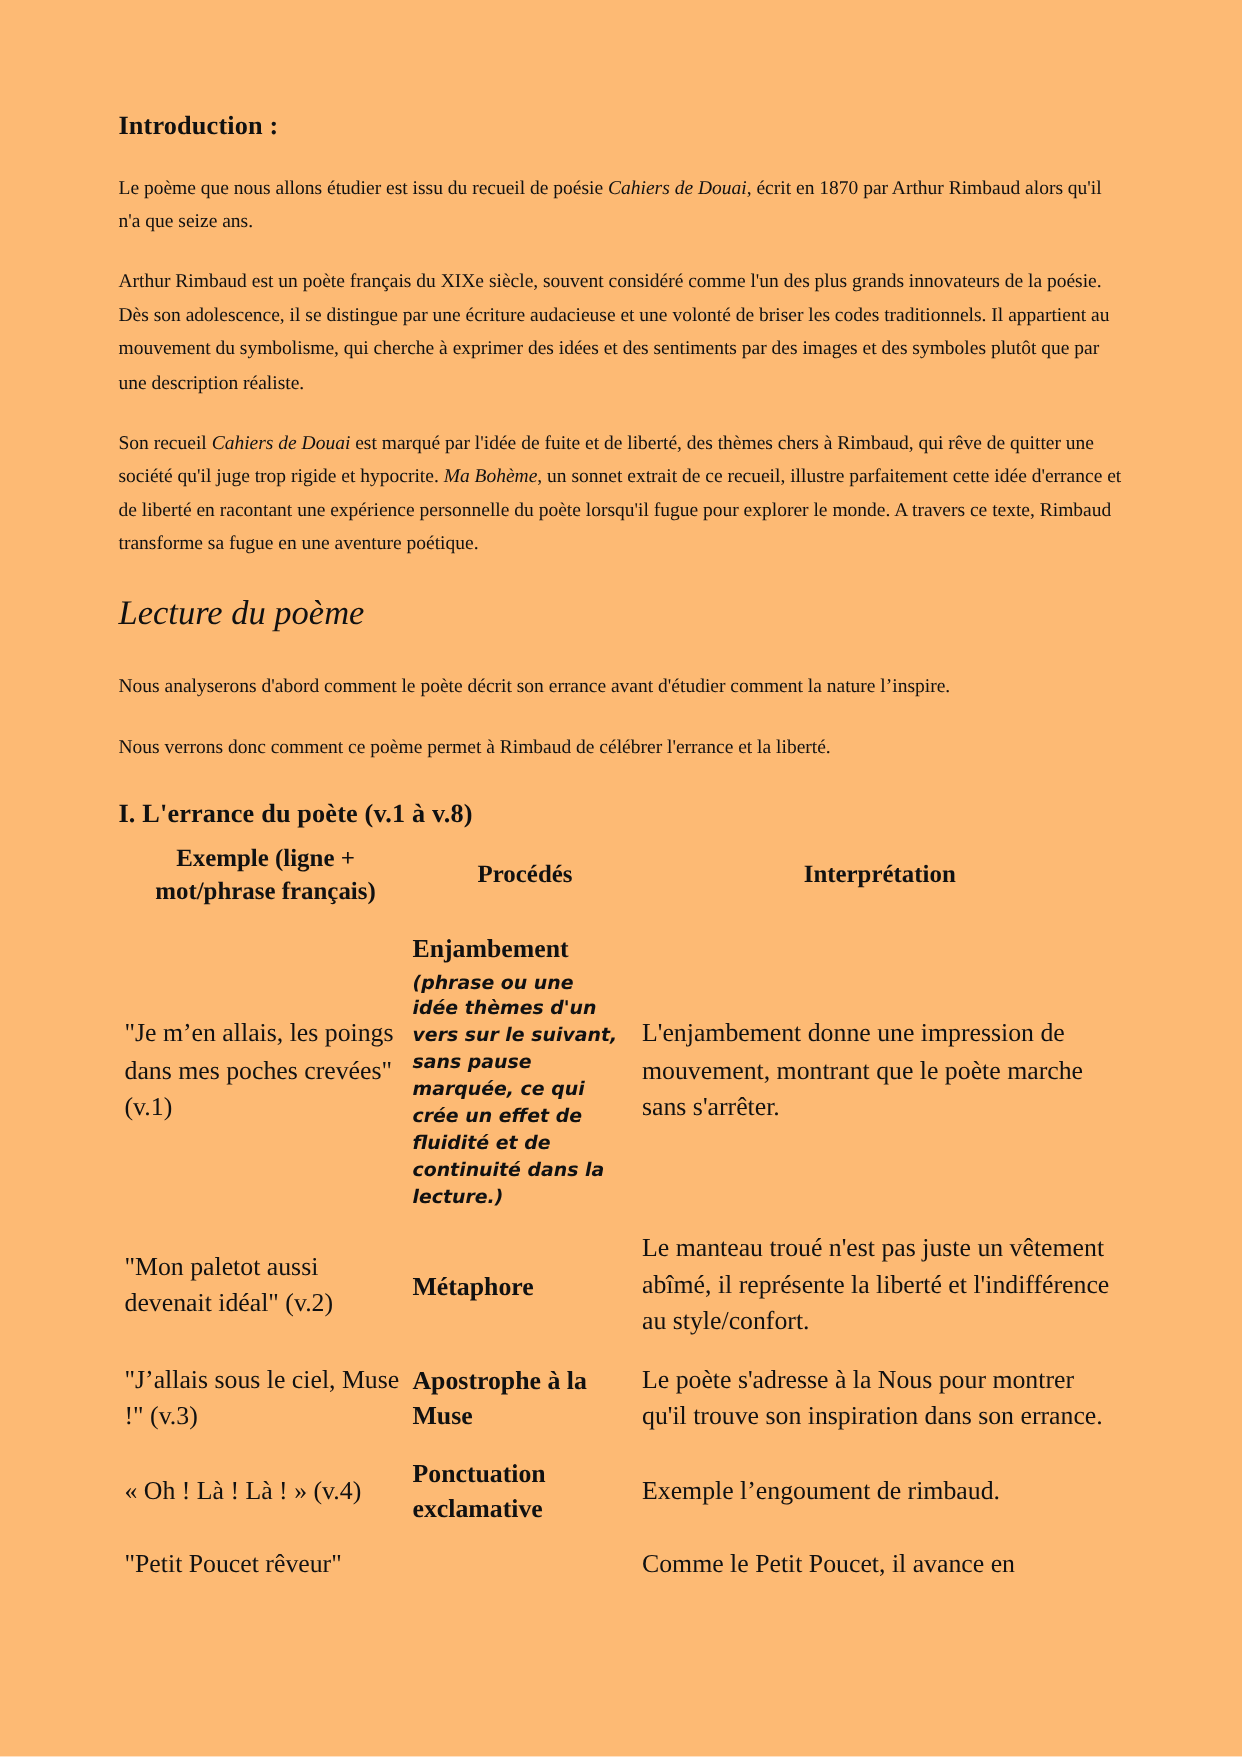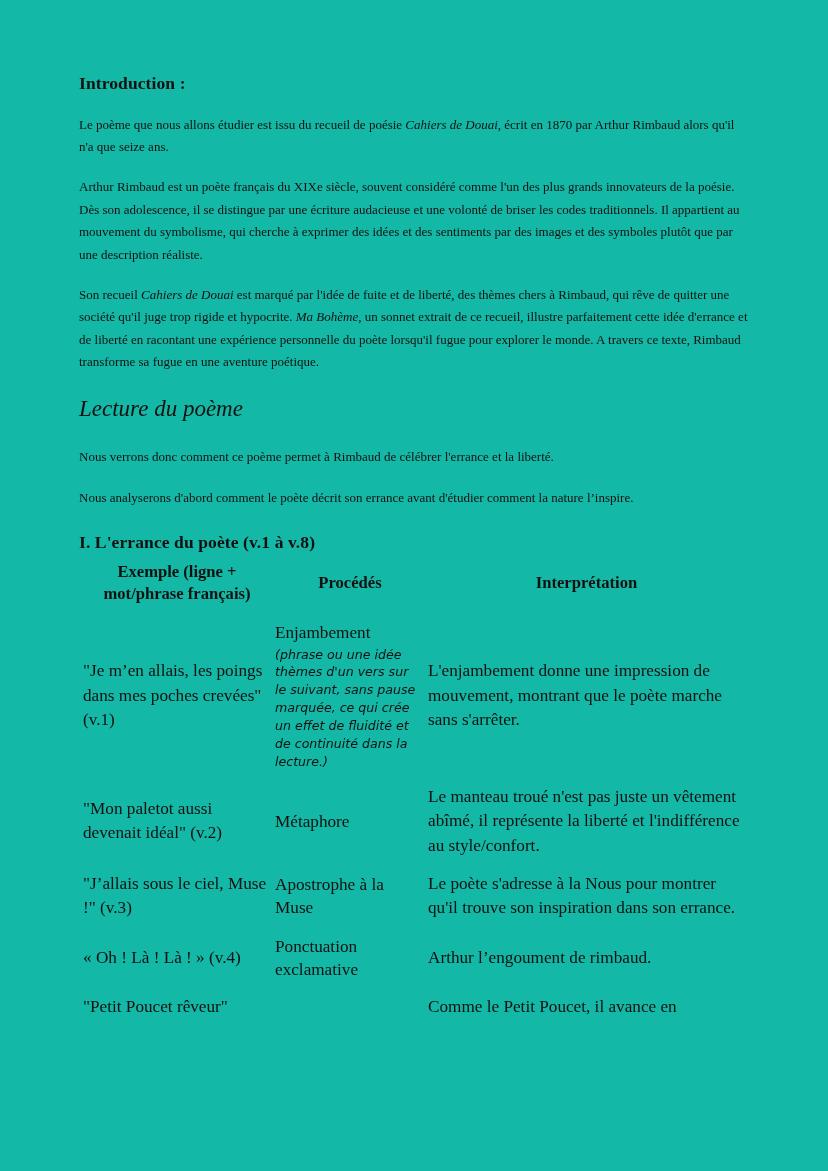--- a/index.html
+++ b/index.html
@@ -11,21 +11,21 @@
     width: 828px;
     height: 1171px;
     font-family: "Liberation Serif", "DejaVu Serif", serif;
     color: #111111;
     overflow: hidden;
   }
   .page {
     position: relative;
     width: 828px;
     height: 1171px;
-    background: #14b8a6;
+    background: #fdba74;
     box-sizing: border-box;
     padding: 72px 80px 0 79px;
   }
   .doc-body {
     width: 669px;
   }
   h2.section-heading {
     font-size: 17.5px;
     font-weight: bold;
     margin: 0 0 19px 0;
@@ -72,21 +72,21 @@
     line-height: 1.32;
   }
   table.analysis td {
     font-size: 17.2px;
     vertical-align: middle;
     padding: 7px 8px 7px 0;
     line-height: 1.42;
     text-align: left;
   }
   table.analysis td.cell-example { padding-left: 4px; }
-  table.analysis td.cell-procede { padding-left: 0px; }
+  table.analysis td.cell-procede { padding-left: 0px; font-weight: bold; }
   table.analysis td.cell-interp { padding-left: 3px; }
 
   td.cell-procede .proc-title {
     display: block;
     font-size: 17.2px;
     line-height: 1.35;
   }
   td.cell-procede .proc-note {
     display: block;
     font-family: "DejaVu Sans", "Liberation Sans", sans-serif;
@@ -107,22 +107,22 @@
 
     <div id="intro-paragraphs">
         <p class="para"><span>Le poème que nous allons étudier est issu du recueil de poésie </span><span class="it">Cahiers de Douai</span><span>, écrit en 1870 par Arthur Rimbaud alors qu'il n'a que seize ans.</span></p>
         <p class="para"><span>Arthur Rimbaud est un poète français du XIXe siècle, souvent considéré comme l'un des plus grands innovateurs de la poésie. Dès son adolescence, il se distingue par une écriture audacieuse et une volonté de briser les codes traditionnels. Il appartient au mouvement du symbolisme, qui cherche à exprimer des idées et des sentiments par des images et des symboles plutôt que par une description réaliste.</span></p>
         <p class="para"><span>Son recueil </span><span class="it">Cahiers de Douai</span><span> est marqué par l'idée de fuite et de liberté, des thèmes chers à Rimbaud, qui rêve de quitter une société qu'il juge trop rigide et hypocrite. </span><span class="it">Ma Bohème</span><span>, un sonnet extrait de ce recueil, illustre parfaitement cette idée d'errance et de liberté en racontant une expérience personnelle du poète lorsqu'il fugue pour explorer le monde. A travers ce texte, Rimbaud transforme sa fugue en une aventure poétique.</span></p>
       </div>
 
     <p class="lecture">Lecture du poème</p>
 
     <div id="post-lecture-paragraphs">
+        <p class="para">Nous analyserons d'abord comment le poète décrit son errance avant d'étudier comment la nature l’inspire.</p>
         <p class="para">Nous verrons donc comment ce poème permet à Rimbaud de célébrer l'errance et la liberté.</p>
-        <p class="para">Nous analyserons d'abord comment le poète décrit son errance avant d'étudier comment la nature l’inspire.</p>
       </div>
 
     <h2 class="part-heading">I. L'errance du poète (v.1 à v.8)</h2>
 
     <table class="analysis">
       <colgroup>
         <col class="c1">
           <col class="c2">
           <col class="c3">
       </colgroup>
@@ -154,21 +154,21 @@
             <td class="cell-procede">
               <span class="proc-title">Apostrophe à la Muse</span>
             </td>
             <td class="cell-interp">Le poète s'adresse à la Nous pour montrer qu'il trouve son inspiration dans son errance.</td>
           </tr>
           <tr>
             <td class="cell-example">« Oh ! Là ! Là ! » (v.4)</td>
             <td class="cell-procede">
               <span class="proc-title">Ponctuation exclamative</span>
             </td>
-            <td class="cell-interp">Arthur l’engoument de rimbaud.</td>
+            <td class="cell-interp">Exemple l’engoument de rimbaud.</td>
           </tr>
           <tr>
             <td class="cell-example">"Petit Poucet rêveur"</td>
             <td class="cell-procede"></td>
             <td class="cell-interp">Comme le Petit Poucet, il avance en</td>
           </tr>
         </tbody>
     </table>
 
   </div>

